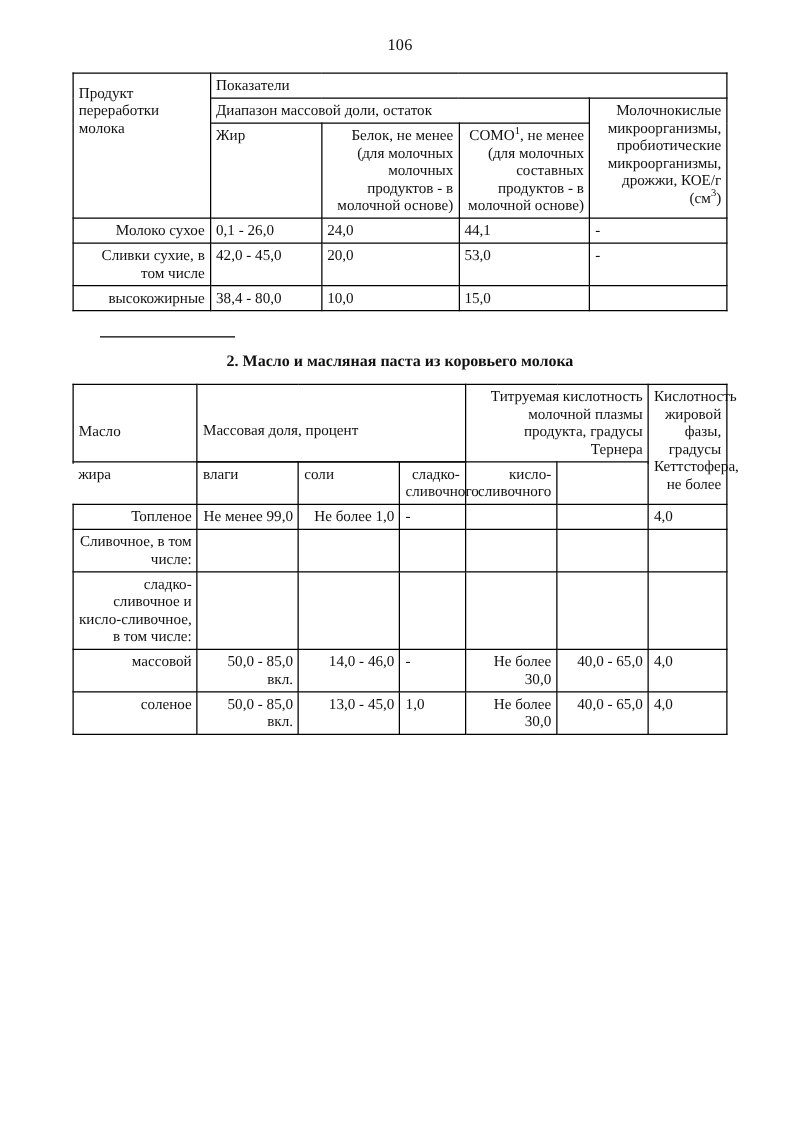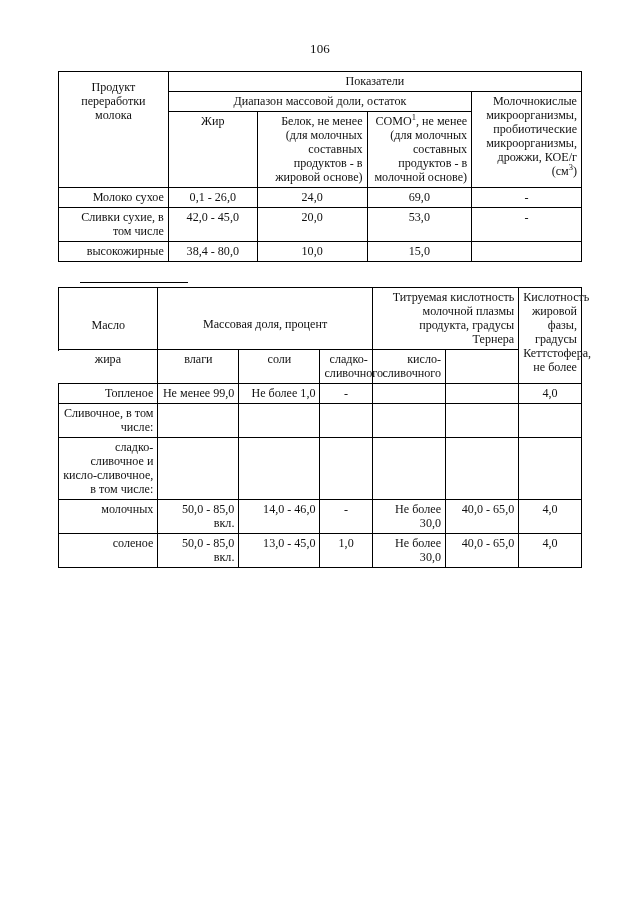--- a/index.html
+++ b/index.html
@@ -18,37 +18,37 @@
   .page {
     position: relative;
     width: 640px;
     height: 905px;
     box-sizing: border-box;
     padding: 0 58px;
   }
   .page-number {
     text-align: center;
     font-size: 13px;
-    margin-top: 41px;
+    margin-top: 28px;
     margin-bottom: 14px;
     letter-spacing: 0.2px;
   }
   table.doc {
     border-collapse: collapse;
     width: 100%;
     table-layout: fixed;
   }
   table.doc td {
     border: 1px solid #000000;
     font-size: 12.1px;
     line-height: 1.16;
     padding: 2px 4px 3px 4px;
     vertical-align: top;
   }
-  td.c { text-align: center; }
+  td.c { text-align: left; }
   td.l { text-align: right; }
   .nb { border: none !important; font-family: Liberation Serif, serif; }
 
   .sup {
     font-size: 8.5px;
     vertical-align: super;
     line-height: 0;
   }
 
   
@@ -108,31 +108,31 @@
         <td class="c" colspan="4">Показатели</td>
       </tr>
       <tr>
         <td class="c" colspan="3">Диапазон массовой доли, остаток</td>
         <td class="l" rowspan="2">
           <span>Молочнокислые микроорганизмы, пробиотические микроорганизмы, дрожжи, КОЕ/г (см</span><span class="sup">3</span><span>)</span>
         </td>
       </tr>
       <tr>
         <td class="c">Жир</td>
-        <td class="l">Белок, не менее (для молочных составных продуктов - в жировой основе)</td>
+        <td class="l">Белок, не менее (для молочных молочных продуктов - в молочной основе)</td>
         <td class="l">
           <span>СОМО</span><span class="sup">1</span><span>, не менее (для молочных составных продуктов - в молочной основе)</span>
         </td>
       </tr>
 
       <tr>
         <td class="l">Молоко сухое</td>
         <td class="c">0,1 - 26,0</td>
         <td class="c">24,0</td>
-        <td class="c">69,0</td>
+        <td class="c">44,1</td>
         <td class="c">-</td>
       </tr>
       <tr>
         <td class="l">Сливки сухие, в том числе</td>
         <td class="c">42,0 - 45,0</td>
         <td class="c">20,0</td>
         <td class="c">53,0</td>
         <td class="c">-</td>
       </tr>
       <tr>
@@ -142,20 +142,21 @@
         <td class="c">15,0</td>
         <td class="c"></td>
       </tr>
     </tbody>
   </table>
 
   <div class="fn-wrap">
     <div class="fn-rule"></div>
   </div>
 
+  <div class="section-title">2. Масло и масляная паста из коровьего молока</div>
 
   <table class="doc t2wrap">
     <colgroup>
       <col style="width:19%">
       <col style="width:15.5%">
       <col style="width:15.5%">
       <col style="width:10%">
       <col style="width:14%">
       <col style="width:14%">
       <col style="width:12%">
@@ -197,21 +198,21 @@
       <tr>
         <td class="l small">сладко-сливочное и кисло-сливочное, в том числе:</td>
         <td class="l"></td>
         <td class="l"></td>
         <td class="c"></td>
         <td class="l"></td>
         <td class="l"></td>
         <td class="c"></td>
       </tr>
       <tr>
-        <td class="l">молочных</td>
+        <td class="l">массовой</td>
         <td class="l">50,0 - 85,0 вкл.</td>
         <td class="l">14,0 - 46,0</td>
         <td class="c">-</td>
         <td class="l">Не более 30,0</td>
         <td class="l">40,0 - 65,0</td>
         <td class="c">4,0</td>
       </tr>
       <tr>
         <td class="l">соленое</td>
         <td class="l">50,0 - 85,0 вкл.</td>

